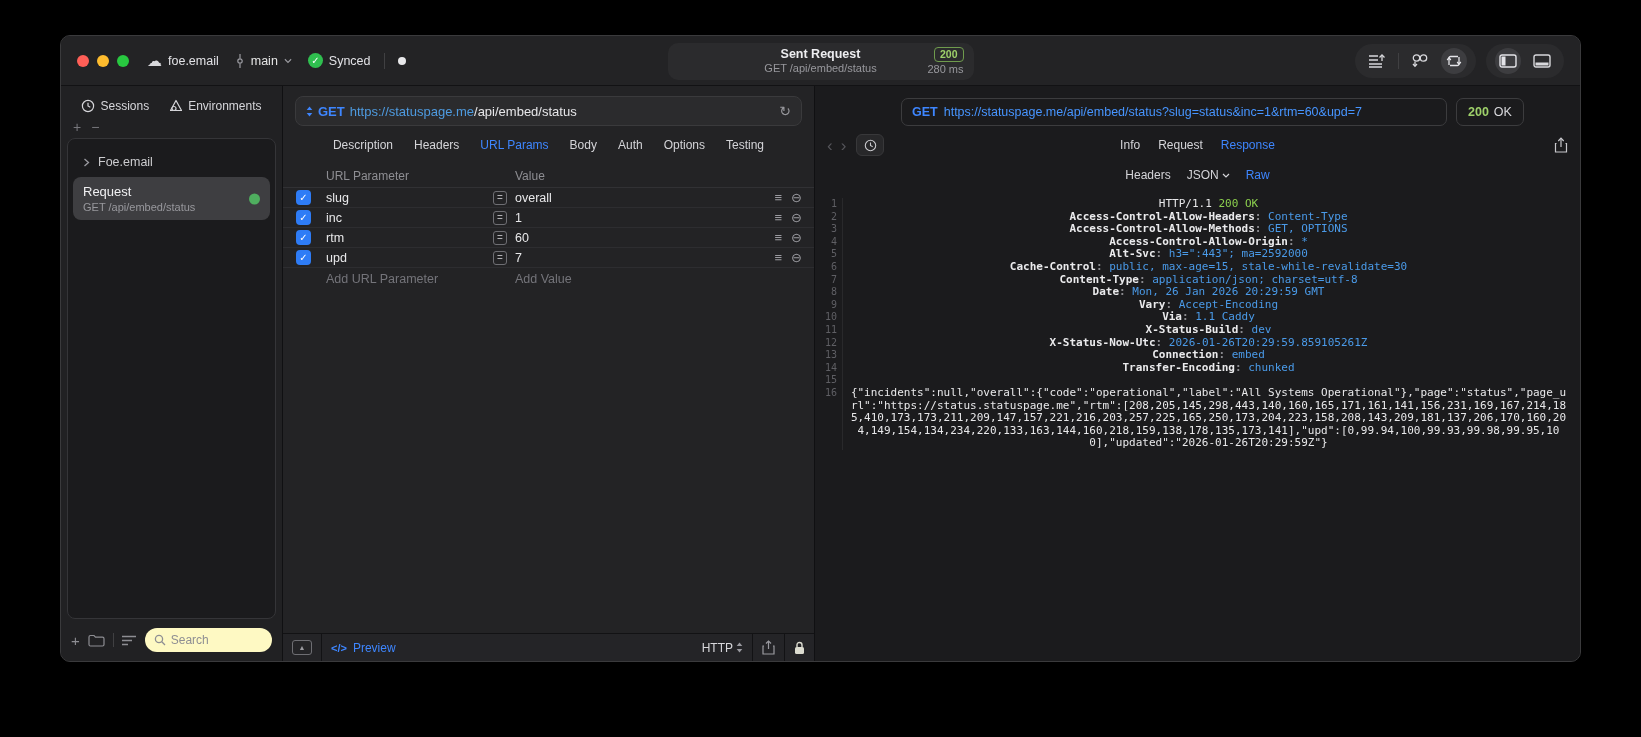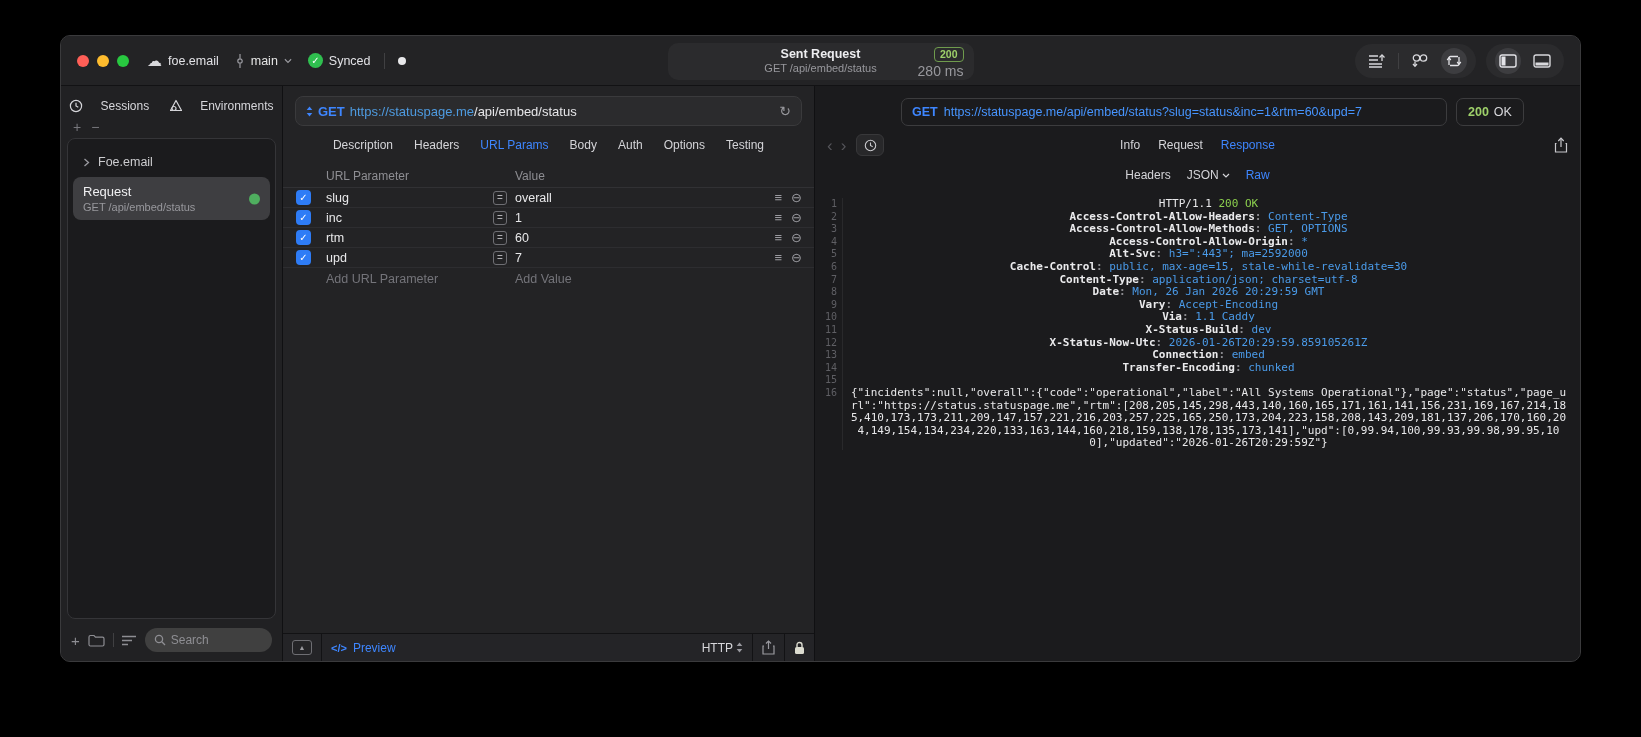--- a/index.html
+++ b/index.html
@@ -30,58 +30,58 @@
   .center-cap { position:absolute; left:50%; top:7px; transform:translateX(-50%);
     width:306px; height:37px; background:#2b2b2d; border-radius:10px;
     display:flex; align-items:center; justify-content:center; }
   .cc-text { text-align:center; line-height:1.25; }
   .cc-title { font-size:12.5px; font-weight:700; color:#ededf0; }
   .cc-sub { font-size:11px; color:#98989d; }
   .cc-right { position:absolute; right:10px; top:4px; display:flex; flex-direction:column;
     align-items:flex-end; gap:1px; }
   .code-badge { font-size:10.5px; font-weight:700; color:#9ed06a;
     border:1px solid #6f9b4d; border-radius:4px; padding:0 5px; line-height:13px; }
-  .cc-ms { font-size:14px; color:#98989d; }
+  .cc-ms { font-size:11px; color:#98989d; }
 
   .tb-right { margin-left:auto; margin-right:16px; display:flex; gap:10px; }
   .icon-cap { background:#2b2b2d; border-radius:17px; height:34px; display:flex;
     align-items:center; padding:0 9px; gap:8px; }
   .icap-div { width:1px; height:16px; background:#404042; }
   .icirc { width:26px; height:26px; border-radius:50%; display:flex; align-items:center;
     justify-content:center; }
   .icirc.on { background:#3d3d40; }
   svg.uic { display:block; }
 
   
   .main { flex:1; display:flex; min-height:0; }
 
   
   .sidebar { width:222px; flex:none; background:#212123; border-right:1px solid #101012;
     display:flex; flex-direction:column; }
   .sb-tabs { height:34px; display:flex; align-items:center; justify-content:center;
     gap:20px; padding-top:6px; flex:none; }
-  .sb-tab { display:flex; align-items:center; gap:17px; color:#d6d6da; font-size:12px; }
+  .sb-tab { display:flex; align-items:center; gap:5px; color:#d6d6da; font-size:12px; }
   .sb-plusminus { height:16px; display:flex; gap:10px; padding-left:12px;
     color:#77777c; font-size:14px; line-height:14px; flex:none; }
   .tree-panel { flex:1; margin:2px 6px 6px 6px; background:#1b1b1d;
     border:1px solid #353538; border-radius:8px; overflow:hidden; padding-top:10px; }
   .tree-row { height:26px; display:flex; align-items:center; gap:7px; padding-left:14px;
     color:#cccccf; font-size:12.5px; }
   .tchev { color:#9a9aa0; width:9px; }
   .req-item { margin:2px 5px; background:#3e3e41; border-radius:8px; padding:7px 10px;
     position:relative; }
   .req-title { font-size:13px; color:#f0f0f2; }
   .req-sub { font-size:11px; color:#98989d; margin-top:2px; }
   .green-dot { position:absolute; right:10px; top:50%; transform:translateY(-50%);
     width:11px; height:11px; border-radius:50%; background:#4fae5f; }
   .sb-bottom { height:36px; flex:none; display:flex; align-items:center;
     padding:0 10px 6px 10px; gap:8px; }
   .sb-ic { color:#8e8e93; font-size:15px; line-height:1; }
   .sb-div { width:1px; height:14px; background:#404042; }
-  .search-cap { flex:1; height:24px; background:#404040; border-radius:12px;
+  .search-cap { flex:1; height:24px; background:#fef9c3; border-radius:12px;
     display:flex; align-items:center; gap:5px; padding:0 9px; }
   .search-cap span { color:#8e8e93; font-size:12px; }
 
   
   .reqpane { width:532px; flex:none; background:#232325; border-right:1px solid #101012;
     display:flex; flex-direction:column; }
   .url-bar { margin:10px 12px 0 12px; height:30px; flex:none; background:#2b2b2d;
     border:1px solid #3a3a3c; border-radius:8px; display:flex; align-items:center;
     padding:0 10px; gap:5px; font-size:13px; }
   .method { color:#3e86ff; font-weight:700; }

